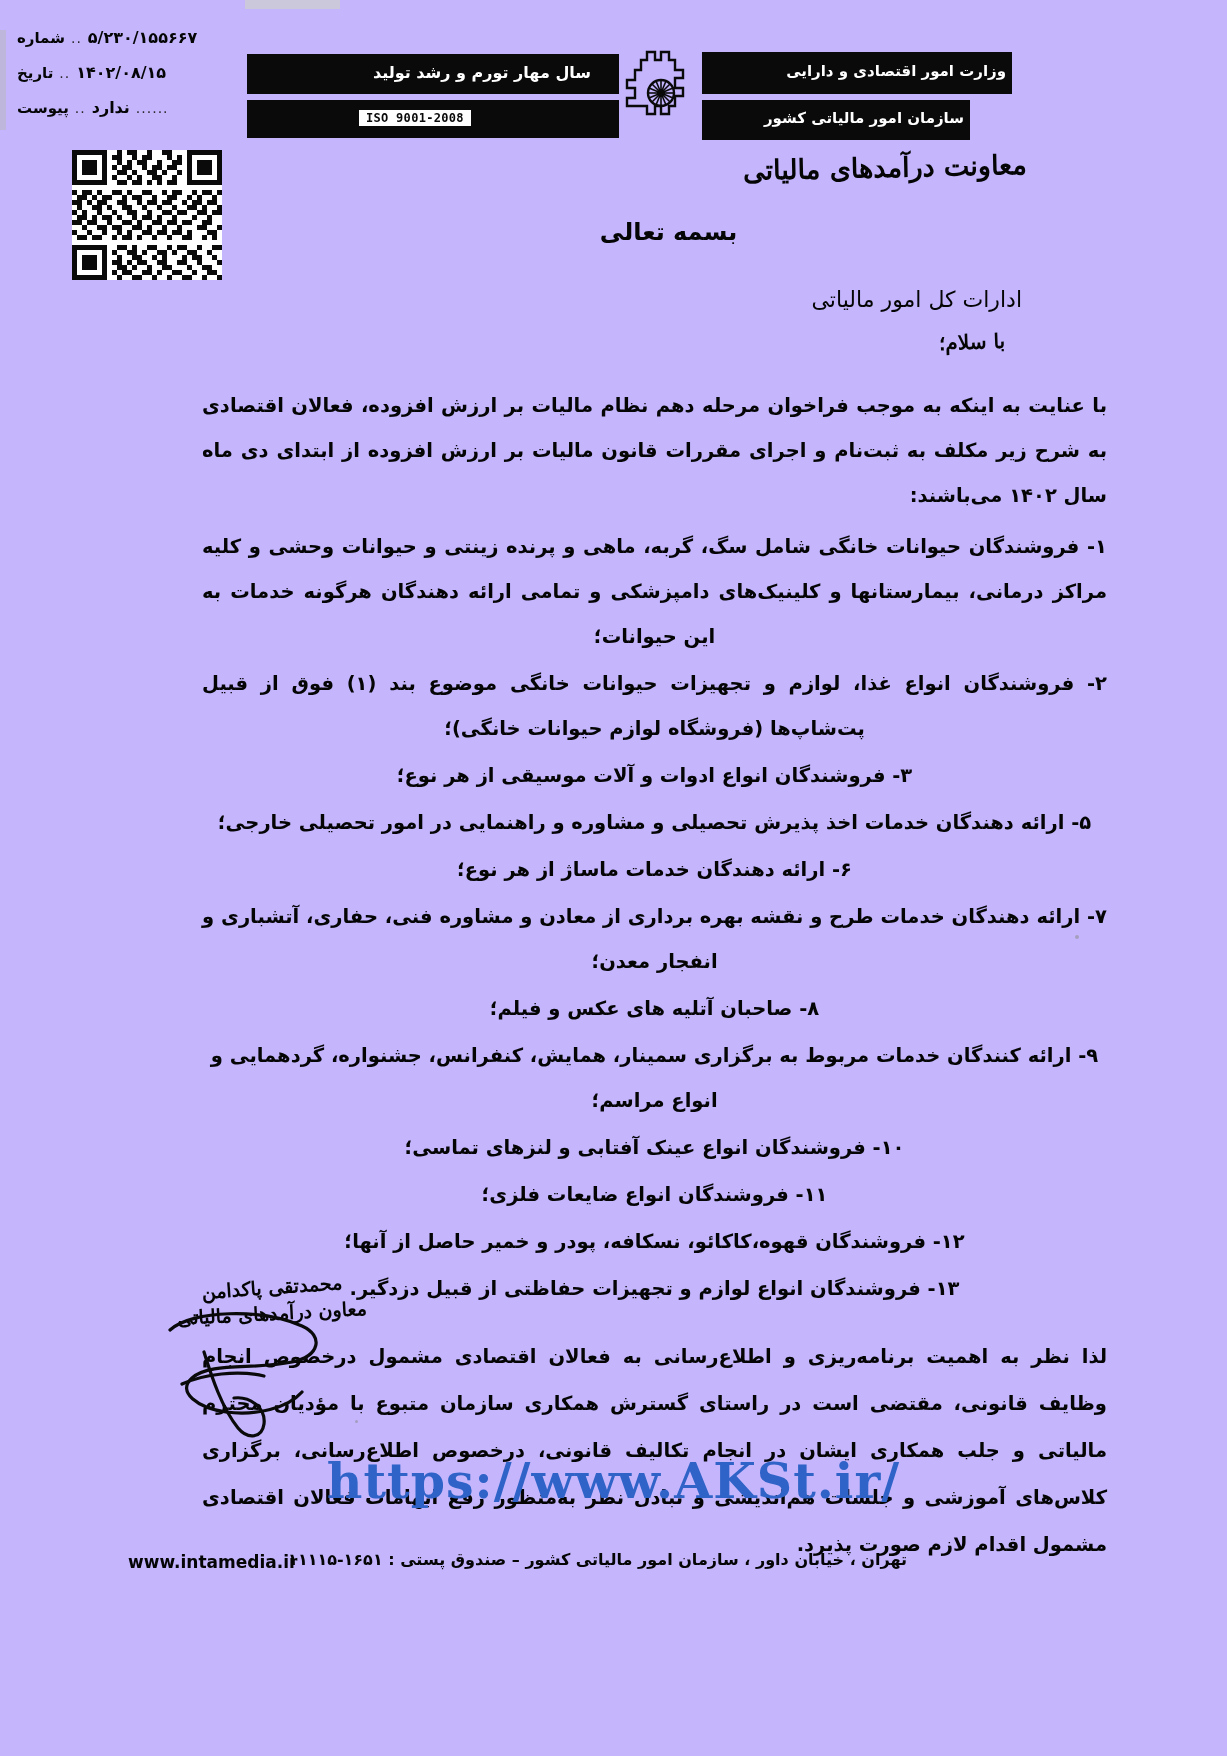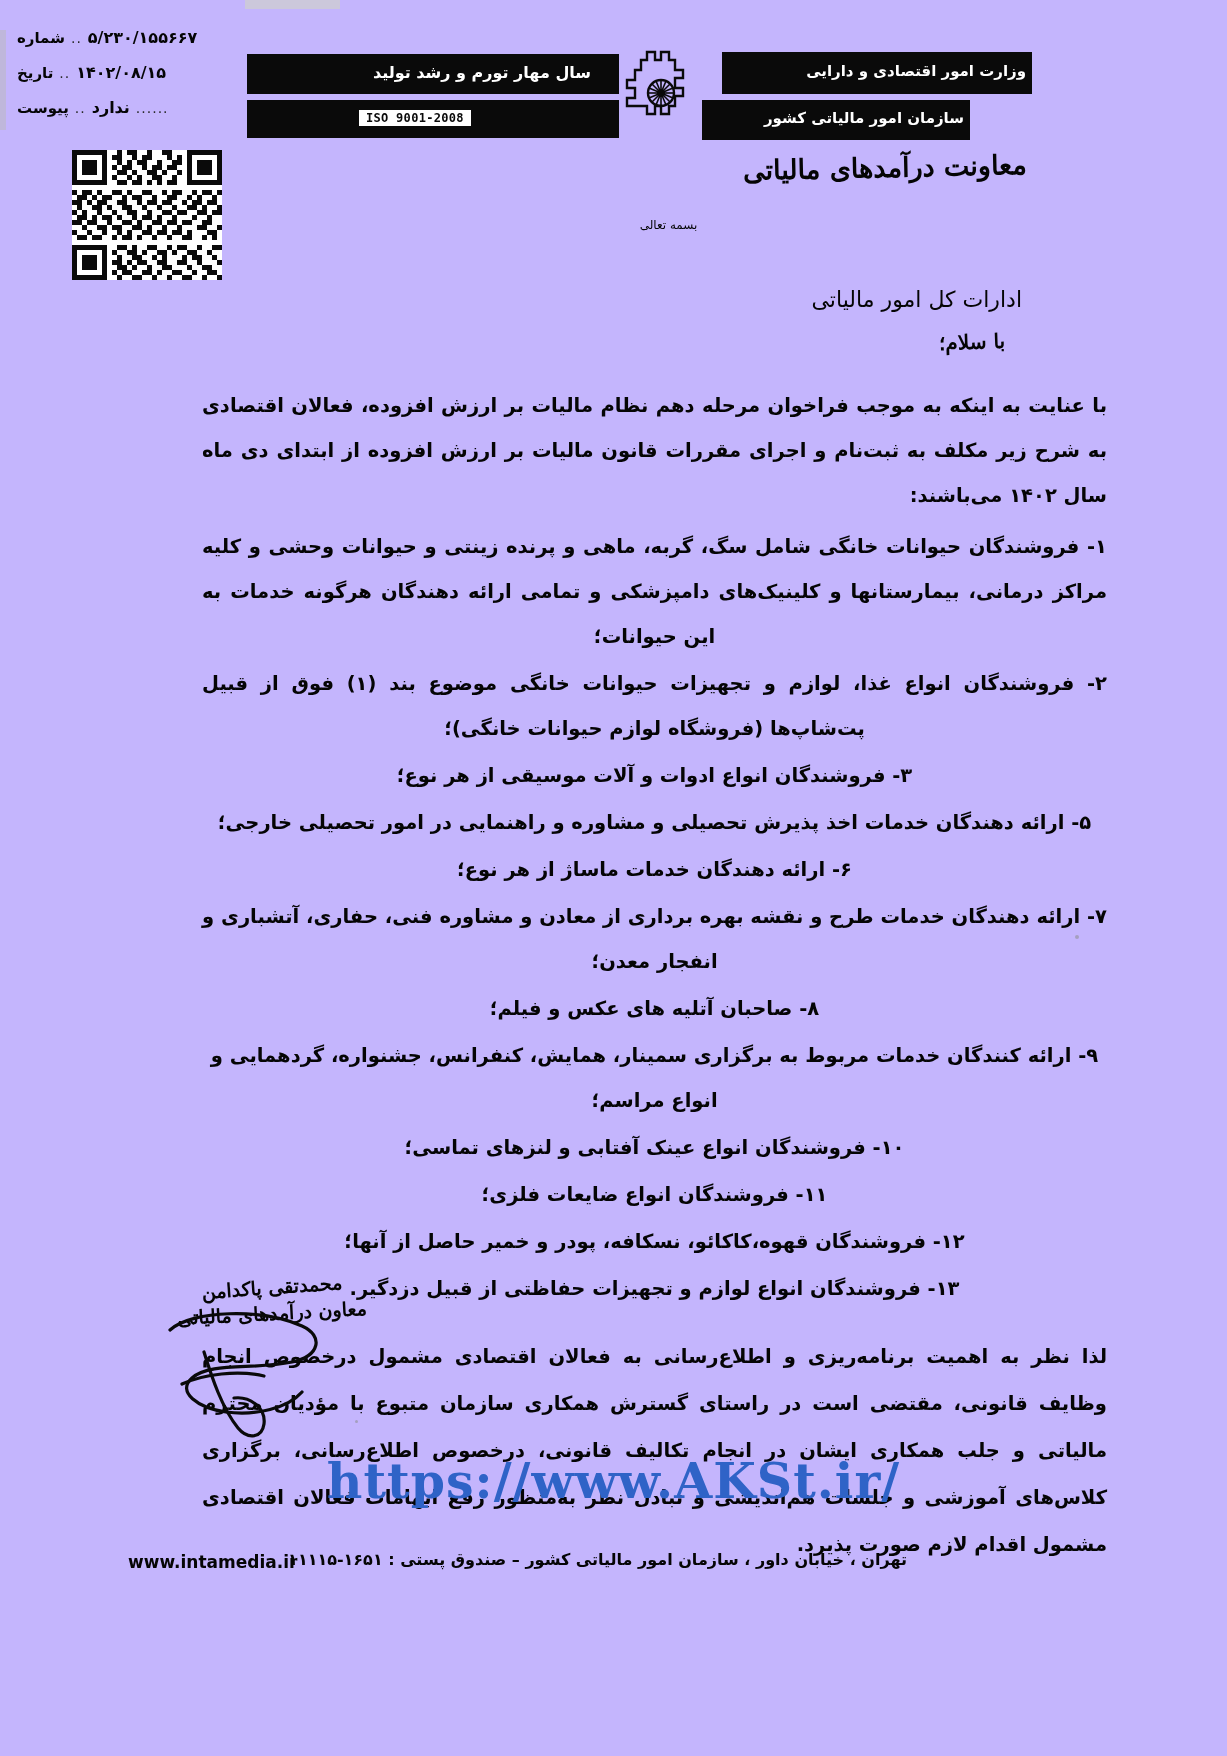--- a/index.html
+++ b/index.html
@@ -22,21 +22,21 @@
             gap:6px;margin-bottom:13px;height:22px;}
   .meta-label{font-size:15px;font-weight:700;letter-spacing:.5px;white-space:nowrap;}
   .meta-dots{font-size:14px;letter-spacing:1px;color:#2a2a2a;}
   .meta-val{font-size:16px;font-weight:700;white-space:nowrap;letter-spacing:.4px;}
 
   
   .letterhead{position:absolute;left:247px;top:42px;width:765px;height:100px;}
   .lh-block{position:absolute;background:#0a0a0a;color:#ffffff;overflow:hidden;}
   .lh-left-top   {left:0px;   top:12px; width:372px;height:40px;}
   .lh-left-bot   {left:0px;   top:58px; width:372px;height:38px;}
-  .lh-right-top  {left:455px; top:10px; width:310px;height:42px;margin-left:20px;}
+  .lh-right-top  {left:455px; top:10px; width:310px;height:42px;}
   .lh-right-bot  {left:455px; top:58px; width:268px;height:40px;}
   .lh-txt{position:absolute;font-size:16px;font-weight:700;white-space:nowrap;color:#fff;
           font-family:"DejaVu Sans","Liberation Sans",sans-serif;}
   .lh-left-top .lh-txt{right:28px;top:9px;font-size:16px;}
   .lh-right-top .lh-txt{right:6px;top:10px;font-size:15px;}
   .lh-right-bot .lh-txt{right:6px;top:9px;font-size:15px;}
   .iso-badge{position:absolute;left:112px;top:10px;background:#ffffff;color:#0a0a0a;
              font-size:12px;font-weight:700;padding:1px 7px;letter-spacing:.3px;
              font-family:"DejaVu Sans Mono","Liberation Mono",monospace;}
   .emblem{position:absolute;left:378px;top:4px;width:72px;height:96px;}
@@ -44,21 +44,21 @@
   
   .unit-title{position:absolute;right:200px;top:152px;font-size:27px;font-weight:700;
               font-family:"DejaVu Serif","Liberation Serif",serif;letter-spacing:-.5px;
               transform:rotate(-1.2deg);white-space:nowrap;}
 
   
   .qr{position:absolute;left:72px;top:150px;width:150px;height:130px;}
 
   
   .basmala{position:absolute;left:0;right:0;top:218px;text-align:center;
-           font-size:12px;font-weight:400;}
+           font-size:24px;font-weight:700;}
   .basmala span{position:relative;right:-55px;}
 
   
   .addressee{position:absolute;right:205px;top:287px;font-size:22px;font-weight:400;
              white-space:nowrap;}
   .salutation{position:absolute;right:222px;top:330px;font-size:20px;font-weight:700;
               font-family:"DejaVu Serif","Liberation Serif",serif;transform:rotate(-2deg);}
 
   
   .body{position:absolute;right:120px;top:383px;width:905px;text-align:justify;

